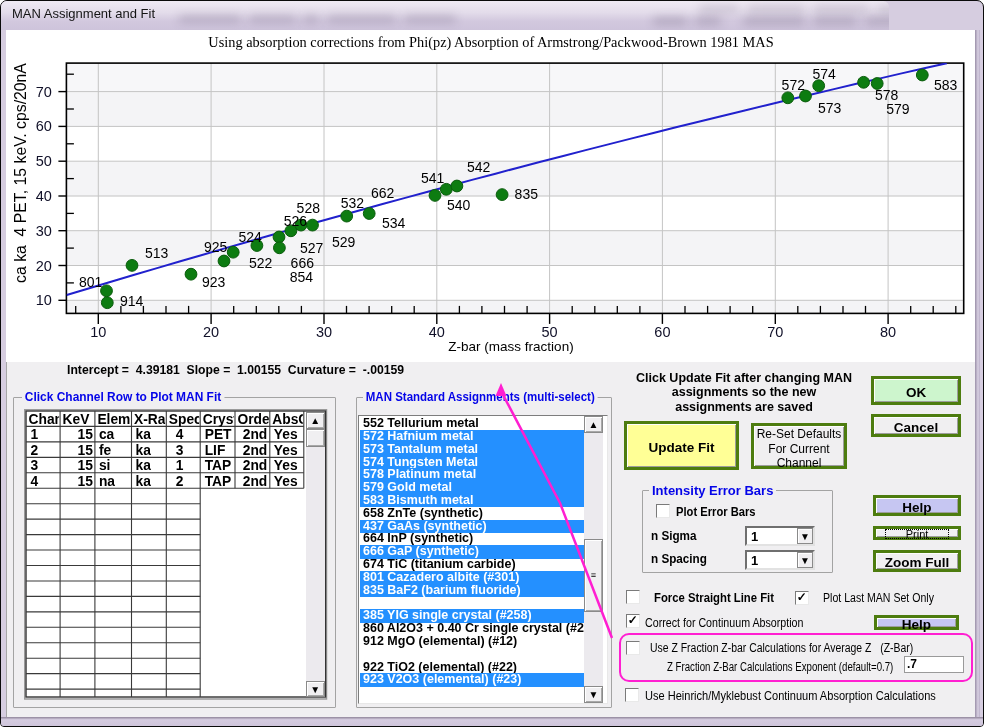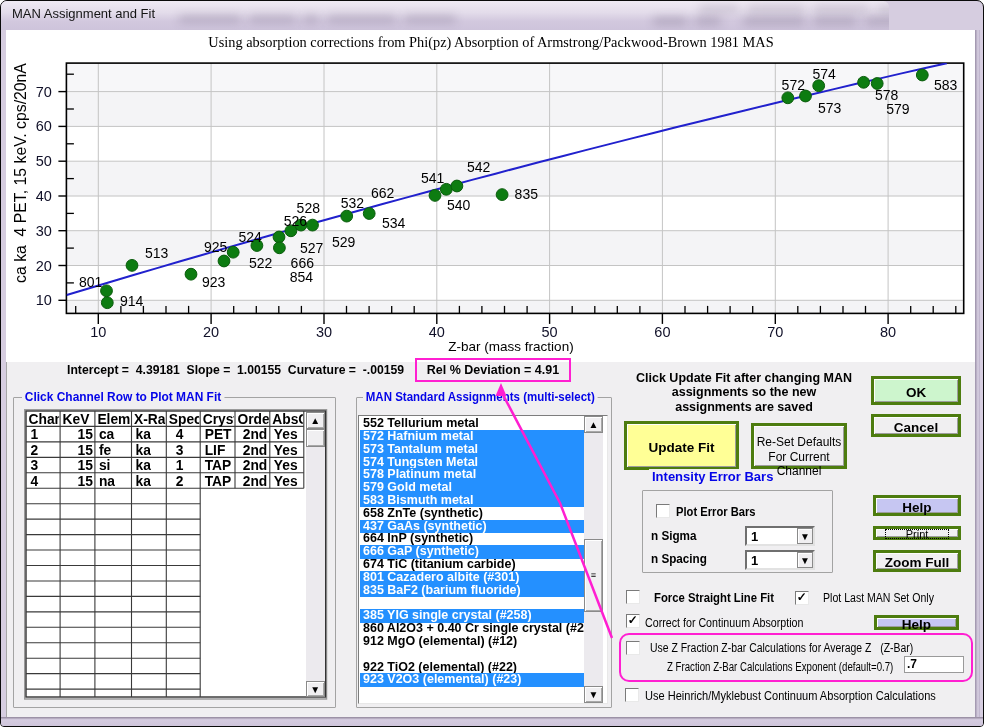--- a/index.html
+++ b/index.html
@@ -225,21 +225,20 @@
 <text x="447" y="210" font-size="14" fill="#000">540</text>
 <text x="514.6" y="199" font-size="14" fill="#000">835</text>
 <text x="781.6" y="90" font-size="14" fill="#000">572</text>
 <text x="812.4" y="79" font-size="14" fill="#000">574</text>
 <text x="818" y="112.5" font-size="14" fill="#000">573</text>
 <text x="875" y="99.5" font-size="14" fill="#000">578</text>
 <text x="886.3" y="113.5" font-size="14" fill="#000">579</text>
 <text x="934" y="89.5" font-size="14" fill="#000">583</text>
 </svg>
   <div id="stats">Intercept =  4.39181  Slope =  1.00155  Curvature =  -.00159</div>
-  <div id="relbox">Rel % Deviation = 4.91</div>
   <div id="updmsg">Click Update Fit after changing MAN<br>assignments so the new<br>assignments are saved</div>
 
   <div class="group" style="left:13px;top:397px;width:323px;height:311px"></div>
   <div class="glabel" style="left:22px;top:390px;transform:scaleX(.955);transform-origin:left">Click Channel Row to Plot MAN Fit</div>
   <svg id="grid" style="position:absolute;left:24px;top:409px" width="304" height="291" viewBox="24 409 304 291" font-weight="bold" font-size="13.8" font-family="Liberation Sans, sans-serif">
 <rect x="24.5" y="409.5" width="302" height="289.5" fill="none" stroke="#9a9a9a" stroke-width="1.5"></rect>
 <rect x="26" y="411" width="299.5" height="286" fill="#fff" stroke="#333" stroke-width="1.4"></rect>
 <line x1="26" y1="426.4" x2="303.8" y2="426.4" stroke="#3a3a3a" stroke-width="1.1"></line>
 <line x1="26" y1="441.9" x2="303.8" y2="441.9" stroke="#3a3a3a" stroke-width="1.1"></line>
 <line x1="26" y1="457.4" x2="303.8" y2="457.4" stroke="#3a3a3a" stroke-width="1.1"></line>
@@ -360,24 +359,24 @@
 <div class="li sel" style="top:257.4px">923 V2O3 (elemental) (#23)</div>
   </div>
   <div class="sb" style="left:584px;top:416px;width:19px;height:287px"></div>
   <div class="sbtn" style="left:584px;top:416px;width:19px;height:17px;line-height:16px">▲</div>
   <div class="thumb" style="left:584px;top:539px;width:19px;height:73px;font-size:9px;text-align:center;line-height:70px">≡</div>
   <div class="sbtn" style="left:584px;top:686px;width:19px;height:17px;line-height:16px">▼</div>
 
   <div class="btn" style="left:871px;top:376px;width:90px;height:29px;line-height:27px;background:#cdf5cd">OK</div>
   <div class="btn" style="left:871px;top:414px;width:90px;height:23px;line-height:21px">Cancel</div>
   <div class="btn" style="left:624px;top:421px;width:115px;height:49px;line-height:47px;background:#ffff96">Update Fit</div>
-  <div class="btn" style="left:751px;top:423px;width:96px;height:46px;font-weight:normal;font-size:12px;line-height:14.5px;padding-top:9px">Re-Set Defaults<br>For Current<br>Channel</div>
+  <div class="btn" style="left:751px;top:423px;width:96px;height:46px;font-weight:normal;font-size:12px;line-height:14.5px;padding-top:1px">Re-Set Defaults<br>For Current<br>Channel</div>
 
   <div class="group" style="left:642px;top:490px;width:191px;height:83px"></div>
-  <div class="glabel" style="left:649px;top:469px;font-size:13px">Intensity Error Bars</div>
+  <div class="glabel" style="left:649px;top:483px;font-size:13px">Intensity Error Bars</div>
   <div class="cb" style="left:656px;top:504px"></div>
   <div class="cblabel" style="left:676px;top:504px;font-weight:bold;font-size:13px;transform:scaleX(.86);transform-origin:left">Plot Error Bars</div>
   <div class="cblabel" style="left:651px;top:528px;font-weight:bold;font-size:13px;transform:scaleX(.9);transform-origin:left">n Sigma</div>
   <div class="combo" style="left:745px;top:526px">
       <span class="val">1</span>
       <span class="drop">▼</span>
     </div>
   <div class="cblabel" style="left:651px;top:551px;font-weight:bold;font-size:13px;transform:scaleX(.9);transform-origin:left">n Spacing</div>
   <div class="combo" style="left:745px;top:550px">
       <span class="val">1</span>

